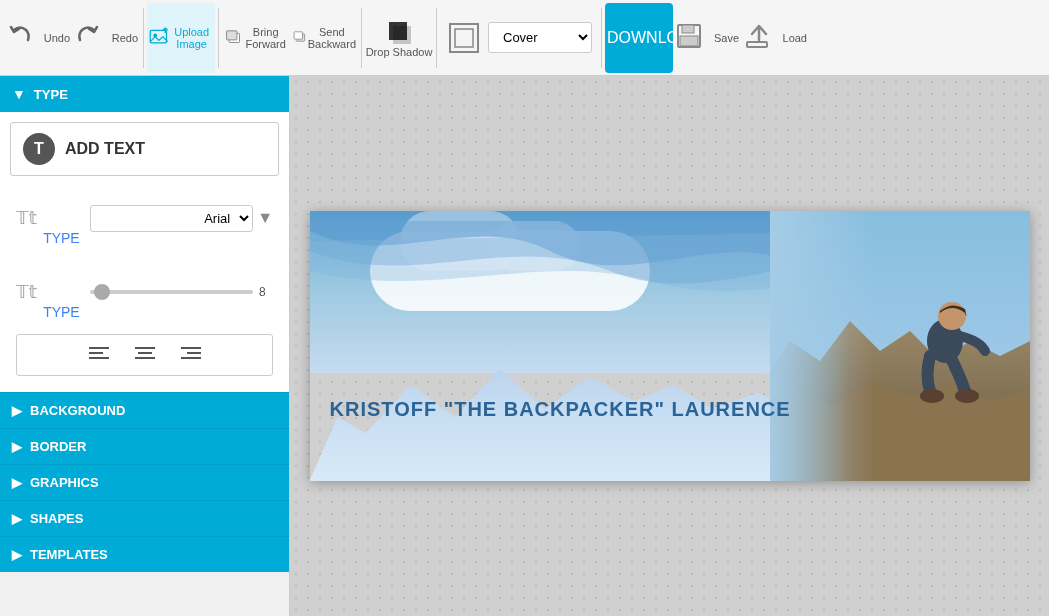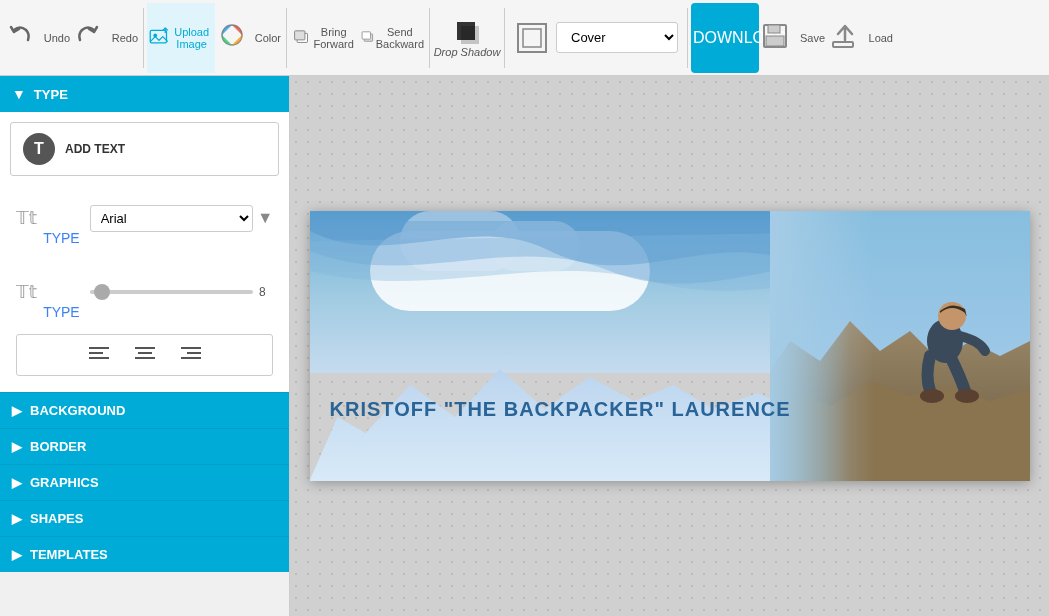--- a/index.html
+++ b/index.html
@@ -43,36 +43,35 @@
       flex-direction: column;
       align-items: center;
       justify-content: center;
       width: 68px;
       height: 70px;
       cursor: pointer;
       background: transparent;
       border: none;
       font-size: 11px;
       color: #555;
-      font-style: italic;
     }
 
     .cover-select-wrap {
       display: flex;
       align-items: center;
       justify-content: center;
       margin: 0 6px;
     }
     .cover-select {
       border: 1px solid #ccc;
       border-radius: 3px;
       padding: 6px 10px;
       font-size: 13px;
       background: white;
-      width: 122px;
+      width: 104px;
     }
 
     
     #main {
       display: flex;
       height: calc(616px - 76px);
     }
 
     
     #sidebar {
@@ -154,20 +153,21 @@
       margin-right: 6px;
     }
 
     .font-select {
       flex: 1;
       border: 1px solid #ccc;
       border-radius: 3px;
       padding: 4px 6px;
       font-size: 13px;
       background: white;
+      text-align: right;
     }
 
     .size-slider {
       flex: 1;
       -webkit-appearance: none;
       appearance: none;
       height: 4px;
       background: #ccc;
       border-radius: 2px;
       outline: none;
@@ -363,30 +363,20 @@
     <svg width="34" height="30" viewBox="0 0 34 30">
       <rect x="2" y="6" width="26" height="20" rx="2" fill="none" stroke="#00acd7" stroke-width="2"></rect>
       <circle cx="10" cy="14" r="3" fill="#00acd7"></circle>
       <polyline points="2,24 10,16 16,22 22,16 30,24" fill="none" stroke="#00acd7" stroke-width="2" stroke-linejoin="round"></polyline>
       <line x1="26" y1="10" x2="26" y2="2" stroke="#00acd7" stroke-width="2"></line>
       <polyline points="22,6 26,2 30,6" fill="none" stroke="#00acd7" stroke-width="2" stroke-linejoin="round"></polyline>
     </svg>
     <span style="color:#00acd7;font-weight:normal;">Upload Image</span>
   </button>
 
-  <button class="tool-btn">
-    <svg width="30" height="28" viewBox="0 0 30 28">
-      <circle cx="15" cy="13" r="10" fill="none" stroke="#888" stroke-width="1.5"></circle>
-      <path d="M15 3 A10 10 0 0 1 25 13" fill="#e74c3c" opacity="0.8"></path>
-      <path d="M25 13 A10 10 0 0 1 15 23" fill="#f39c12" opacity="0.8"></path>
-      <path d="M15 23 A10 10 0 0 1 5 13" fill="#2ecc71" opacity="0.8"></path>
-      <path d="M5 13 A10 10 0 0 1 15 3" fill="#3498db" opacity="0.8"></path>
-    </svg>
-    <span>Color</span>
-  </button>
 
   <div class="toolbar-sep"></div>
 
   <button class="tool-btn">
     <svg width="30" height="28" viewBox="0 0 30 28">
       <rect x="8" y="10" width="16" height="14" rx="1" fill="white" stroke="#888" stroke-width="1.5"></rect>
       <rect x="4" y="6" width="16" height="14" rx="1" fill="#ddd" stroke="#888" stroke-width="1.5"></rect>
     </svg>
     <span>Bring Forward</span>
   </button>
@@ -459,21 +449,21 @@
 
     <div class="section-header">
       <span class="chevron-icon">▼</span>
       <span>TYPE</span>
     </div>
 
     <div class="text-panel">
 
       <button class="add-text-btn">
         <span class="t-icon">T</span>
-        <span style="font-size:12px;">ADD TEXT</span>
+        <span style="font-size:16px;">ADD TEXT</span>
       </button>
 
       <div class="text-option-row">
         <span class="tt-icon" style="font-size:18px;color:#999;margin-right:6px;">𝕋𝕥</span>
         <span class="text-option-label">TYPE</span>
         <select class="font-select">
           <option>Arial</option>
           <option>Times New Roman</option>
           <option>Helvetica</option>
           <option>Georgia</option>

